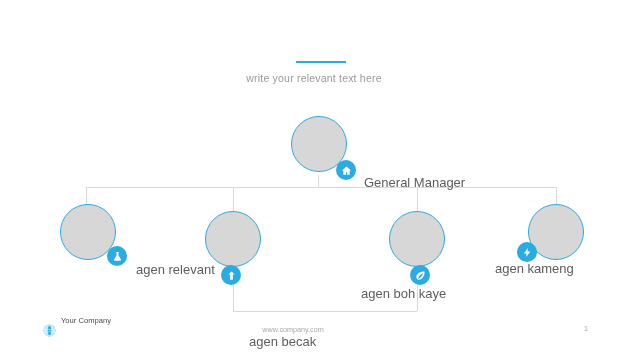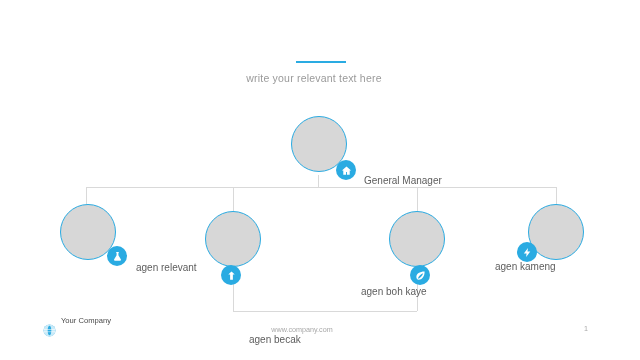--- a/index.html
+++ b/index.html
@@ -64,21 +64,21 @@
     border-radius: 50%;
     background: #2aabe2;
     display: flex;
     align-items: center;
     justify-content: center;
     box-sizing: border-box;
   }
   .badge svg { display: block; }
   .node-label {
     position: absolute;
-    font-size: 10px;
+    font-size: 13px;
     color: #5d5d5d;
     white-space: nowrap;
   }
 
   
   .footer-logo {
     position: absolute;
     left: 43px;
     top: 323px;
     width: 13px;
@@ -87,21 +87,21 @@
   .footer-company {
     position: absolute;
     left: 61px;
     top: 316px;
     font-size: 7.6px;
     color: #4a4a4a;
     white-space: nowrap;
   }
   .footer-url {
     position: absolute;
-    left: 18px;
+    left: 9px;
     top: 325px;
     width: 568px;
     text-align: center;
     font-size: 7.2px;
     color: #a8a8a8;
   }
   .footer-page {
     position: absolute;
     left: 584px;
     top: 324px;

